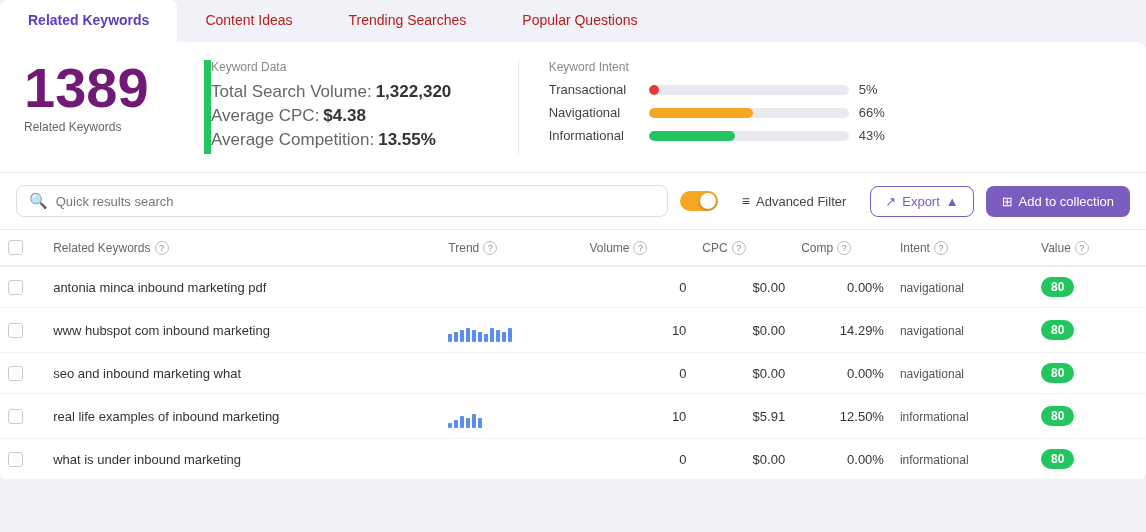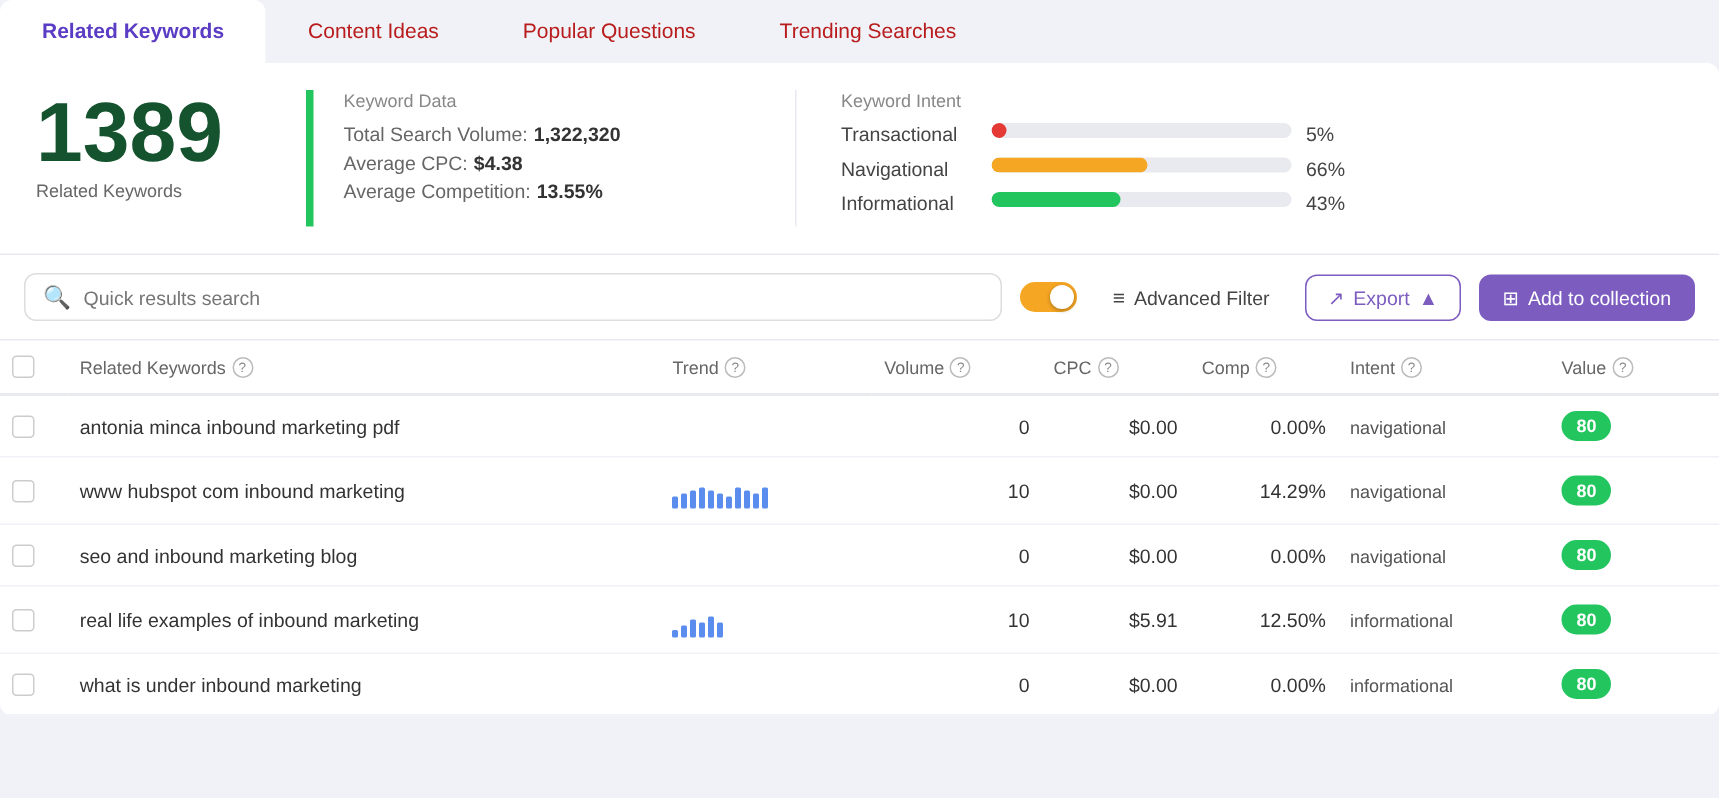--- a/index.html
+++ b/index.html
@@ -11,32 +11,32 @@
     .tabs { display: flex; background: #f0f2f7; padding: 0 0 0 0; border-bottom: none; }
     .tab { padding: 12px 28px; cursor: pointer; font-size: 14px; color: #b91c1c; background: transparent; border: none; border-radius: 8px 8px 0 0; }
     .tab.active { background: #fff; color: #5b3cc4; font-weight: 600; border-bottom: 2px solid transparent; }
 
     
     .main-content { background: #fff; border-radius: 0 8px 8px 8px; padding: 0; }
 
     
     .stats-row { display: flex; align-items: stretch; padding: 18px 24px; border-bottom: 1px solid #e8eaf0; gap: 0; }
     .related-count { min-width: 170px; }
-    .count-number { font-size: 56px; font-weight: 700; color: #14532d; line-height: 1; }
+    .count-number { font-size: 56px; font-weight: 700; color: #701a75; line-height: 1; }
     .count-label { font-size: 12px; color: #666; margin-top: 4px; }
 
-    .keyword-data { flex: 1; padding-left: 20px; border-left: 5px solid #22c55e; margin-left: 10px; }
+    .keyword-data { flex: 1; border-left: 7px solid #22c55e; margin-left: 10px; }
     .keyword-data-title { font-size: 12px; color: #888; margin-bottom: 8px; }
-    .data-row { display: flex; gap: 4px; font-size: 13px; margin-bottom: 4px; }
+    .data-row { display: flex; gap: 4px; font-size: 17px; margin-bottom: 4px; }
     .data-label { color: #666; }
     .data-value { font-weight: 600; color: #333; }
 
     .keyword-intent { flex: 2; padding-left: 30px; border-left: 1px solid #e8eaf0; margin-left: 20px; }
     .keyword-intent-title { font-size: 12px; color: #888; margin-bottom: 8px; }
-    .intent-row { display: flex; align-items: flex-start; margin-bottom: 8px; gap: 10px; }
+    .intent-row { display: flex; align-items: center; margin-bottom: 8px; gap: 10px; }
     .intent-label { width: 90px; font-size: 13px; color: #444; }
     .intent-bar-bg { width: 200px; height: 10px; background: #e8eaf0; border-radius: 5px; overflow: hidden; }
     .intent-bar { height: 100%; border-radius: 5px; }
     .intent-pct { font-size: 13px; color: #444; width: 30px; }
 
     
     .filter-row { display: flex; align-items: center; padding: 12px 16px; border-bottom: 1px solid #e8eaf0; gap: 12px; }
     .search-box { display: flex; align-items: center; flex: 1; background: #fff; border: 1px solid #ddd; border-radius: 8px; padding: 6px 12px; gap: 8px; }
     .search-box input { border: none; outline: none; font-size: 13px; color: #999; width: 100%; }
     .search-icon { color: #bbb; font-size: 15px; }
@@ -89,24 +89,24 @@
 <div class="app-container">
 
   <div class="tabs">
     <div class="tab active">
       <span>Related Keywords</span>
     </div>
     <div class="tab">
       <span>Content Ideas</span>
     </div>
     <div class="tab">
+      <span>Trending Searches</span>
+    </div>
+    <div class="tab">
       <span>Popular Questions</span>
-    </div>
-    <div class="tab">
-      <span>Trending Searches</span>
     </div>
   </div>
 
   <div class="main-content">
 
     <div class="stats-row">
       <div class="related-count">
         <div class="count-number">1389</div>
         <div class="count-label">Related Keywords</div>
       </div>
@@ -280,21 +280,21 @@
     </td>
     <td class="col-value">
       <span class="value-badge">80</span>
     </td>
   </tr>
             <tr>
     <td class="col-check">
       <div class="checkbox"></div>
     </td>
     <td class="col-keyword">
-      <span class="keyword-text">seo and inbound marketing blog</span>
+      <span class="keyword-text">seo and inbound marketing what</span>
     </td>
     <td class="col-trend"></td>
     <td class="col-volume">0</td>
     <td class="col-cpc">$0.00</td>
     <td class="col-comp">0.00%</td>
     <td class="col-intent">
       <span class="intent-text">navigational</span>
     </td>
     <td class="col-value">
       <span class="value-badge">80</span>

